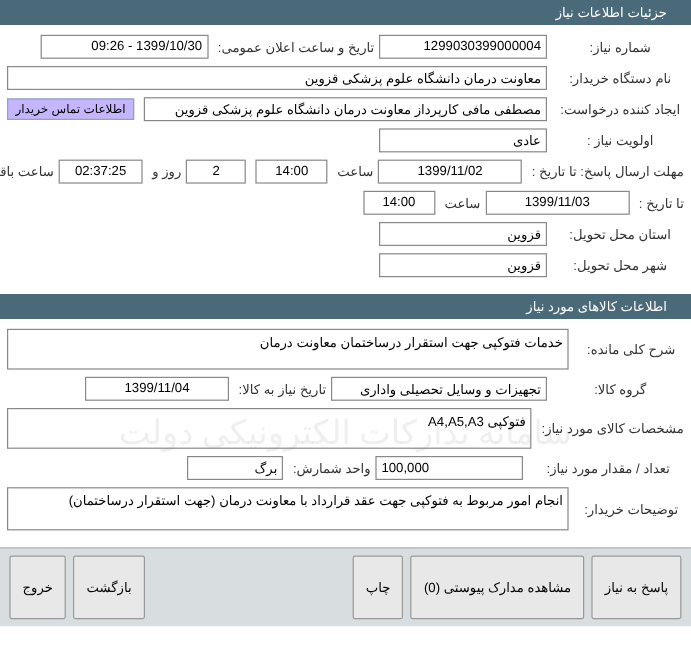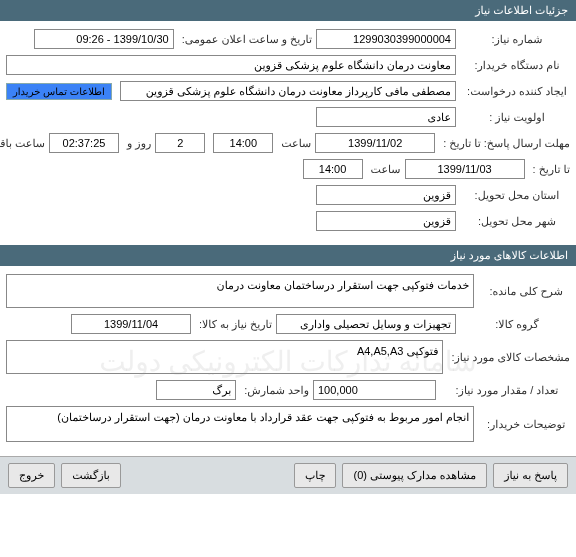--- a/index.html
+++ b/index.html
@@ -10,21 +10,21 @@
 body {
   font-family: Tahoma, Arial, sans-serif;
   font-size: 11px;
   background: #ffffff;
   width: 576px;
   direction: rtl;
 }
 .section-header {
   background: #4a6a7a;
   color: #ffffff;
-  padding: 4px 8px;
+  padding: 4px 20px;
   font-size: 11px;
   font-weight: normal;
 }
 .form-area {
   padding: 8px 6px;
   background: #ffffff;
 }
 .row {
   display: flex;
   align-items: center;
@@ -47,21 +47,21 @@
   height: 20px;
   font-family: Tahoma, Arial, sans-serif;
 }
 .input-wide { flex: 1; min-width: 200px; }
 .input-date { width: 120px; text-align: center; }
 .input-time { width: 60px; text-align: center; }
 .input-small { width: 50px; text-align: center; }
 .input-med { width: 140px; }
 .input-num { width: 123px; text-align: left; direction: ltr; }
 .link-button {
-  background: #3b82f6;
+  background: #c4b5fd;
   border: 1px solid #8aa;
   padding: 2px 6px;
   font-size: 10px;
   cursor: pointer;
   margin-right: 4px;
 }
 .textarea-box {
   border: 1px solid #888;
   background: #ffffff;
   padding: 4px;
@@ -76,21 +76,21 @@
   background: #d8dde0;
   border-top: 1px solid #aaa;
   padding: 6px 8px;
   display: flex;
   gap: 6px;
   align-items: center;
 }
 .btn {
   background: #e8e8e8;
   border: 1px solid #999;
-  padding: 5px 10px;
+  padding: 19px 10px;
   font-size: 11px;
   font-family: Tahoma, Arial, sans-serif;
   cursor: pointer;
   border-radius: 2px;
 }
 .spacer { flex: 1; }
 .watermark {
   position: absolute;
   top: 50%;
   left: 50%;

